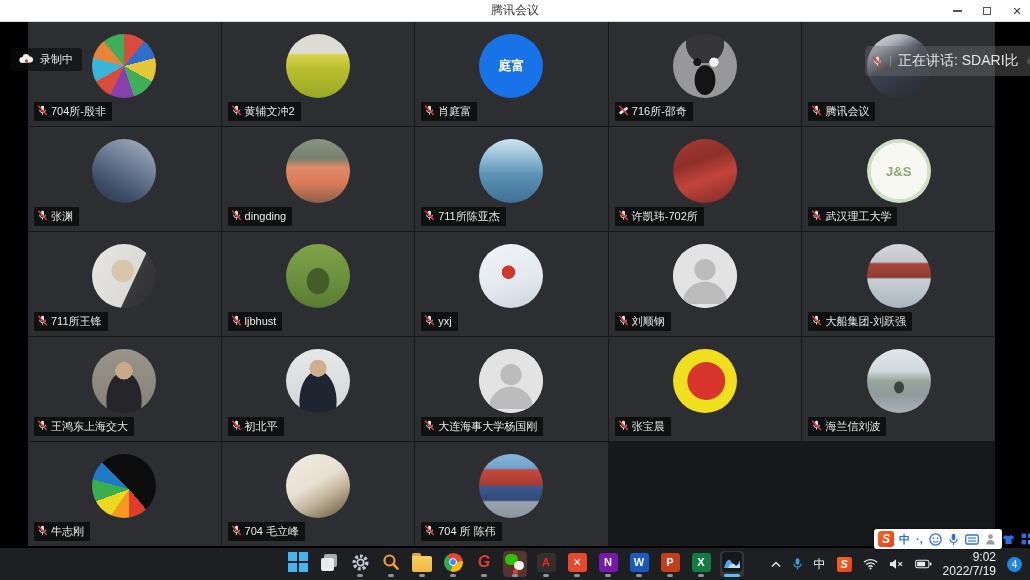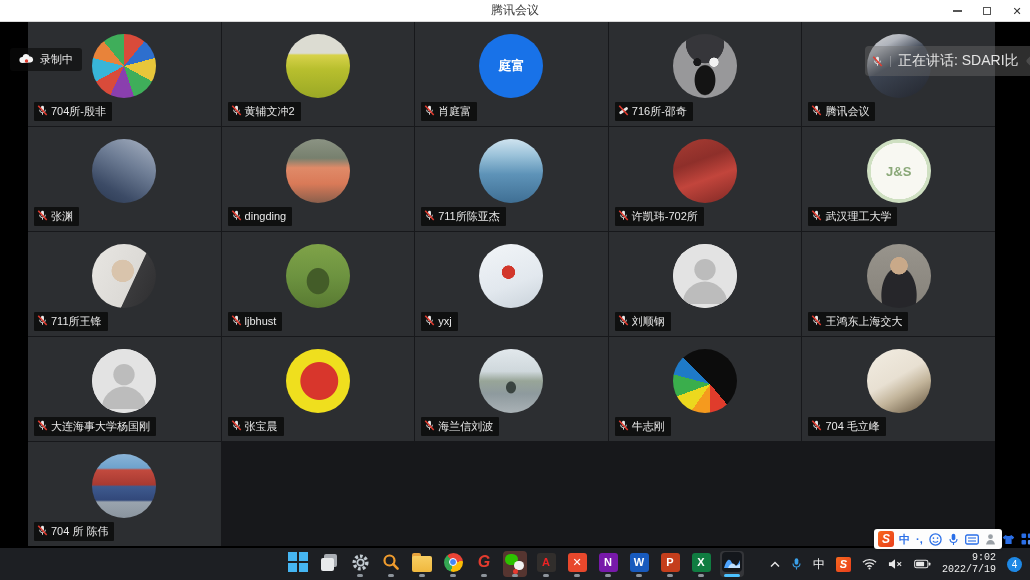--- a/index.html
+++ b/index.html
@@ -93,21 +93,21 @@
   .wc-b2 { position:absolute; right:1px; bottom:2px; width:10px; height:9px; background:#f2f2f2; border-radius:5px; }
   .wc-dot { position:absolute; left:8px; bottom:-2px; width:5px; height:5px; border-radius:50%; background:#e83a30; }
   .meet-sq { width:20px; height:20px; border-radius:4px; background:#14171c; display:flex; align-items:center; justify-content:center; }
 
   
   .tray { position:absolute; right:8px; top:0; height:32px; display:flex; align-items:center; gap:11px; }
   .tray-ic { display:flex; align-items:center; justify-content:center; color:#e8e8e8; }
   .tray-zh { font-size:12px; color:#f0f0f0; }
   .sogou-sq { width:15px; height:15px; border-radius:2px; background:linear-gradient(135deg,#f8681e,#e83e1c);
     color:#fff; font-weight:bold; font-style:italic; font-size:11px; display:flex; align-items:center; justify-content:center; }
-  .clock { text-align:right; color:#f0f0f0; font-size:10px; line-height:1.2;font-family:Liberation Mono, monospace; }
+  .clock { text-align:right; color:#f0f0f0; font-size:12px; line-height:1.2; }
   .notif-badge { width:15px; height:15px; border-radius:50%; background:#1e88e5; color:#fff;
     font-size:10px; display:flex; align-items:center; justify-content:center; }
 </style>
 </head>
 <body>
 
 <div class="titlebar" data-name="window-titlebar">
   <span class="title" data-name="window-title">腾讯会议</span>
   <div class="win-controls">
     <div class="win-ctrl" data-name="minimize-icon">
@@ -304,34 +304,58 @@
       <span class="mic-slot" data-name="mic-muted-icon"><svg class="badge-icon" viewBox="0 0 12 12">
               <rect x="4.4" y="0.8" width="3.2" height="6" rx="1.6" fill="#e8e8e8"></rect>
               <path d="M2.8 5.2 a3.2 3.2 0 0 0 6.4 0" fill="none" stroke="#e8e8e8" stroke-width="1"></path>
               <line x1="6" y1="8.4" x2="6" y2="10.6" stroke="#e8e8e8" stroke-width="1"></line>
               <line x1="1.4" y1="0.8" x2="10.6" y2="11" stroke="#e23c30" stroke-width="1.7"></line>
             </svg></span>
       <span class="p-name" data-name="participant-name">刘顺钢</span>
     </div>
   </div>
 
+  <div class="tile" data-name="participant-tile">
+    <div class="avatar" data-name="avatar" style="background: linear-gradient(rgb(212, 214, 218) 0%, rgb(194, 198, 204) 28%, rgb(168, 71, 58) 31%, rgb(142, 60, 50) 52%, rgb(200, 206, 214) 55%, rgb(170, 180, 190) 100%);"></div>
+    <div class="name-badge" data-name="participant-name-badge">
+      <span class="mic-slot" data-name="mic-muted-icon"><svg class="badge-icon" viewBox="0 0 12 12">
+              <rect x="4.4" y="0.8" width="3.2" height="6" rx="1.6" fill="#e8e8e8"></rect>
+              <path d="M2.8 5.2 a3.2 3.2 0 0 0 6.4 0" fill="none" stroke="#e8e8e8" stroke-width="1"></path>
+              <line x1="6" y1="8.4" x2="6" y2="10.6" stroke="#e8e8e8" stroke-width="1"></line>
+              <line x1="1.4" y1="0.8" x2="10.6" y2="11" stroke="#e23c30" stroke-width="1.7"></line>
+            </svg></span>
+      <span class="p-name" data-name="participant-name">大船集团-刘跃强</span>
+    </div>
+  </div>
 
   <div class="tile" data-name="participant-tile">
     <div class="avatar" data-name="avatar" style="background: radial-gradient(circle at 50% 34%, rgb(201, 169, 137) 0px, rgb(201, 169, 137) 16%, rgba(0, 0, 0, 0) 17%), radial-gradient(at 50% 80%, rgb(38, 38, 42) 0px, rgb(38, 38, 42) 38%, rgba(0, 0, 0, 0) 40%), linear-gradient(rgb(152, 148, 140) 0%, rgb(134, 130, 122) 100%);"></div>
     <div class="name-badge" data-name="participant-name-badge">
       <span class="mic-slot" data-name="mic-muted-icon"><svg class="badge-icon" viewBox="0 0 12 12">
               <rect x="4.4" y="0.8" width="3.2" height="6" rx="1.6" fill="#e8e8e8"></rect>
               <path d="M2.8 5.2 a3.2 3.2 0 0 0 6.4 0" fill="none" stroke="#e8e8e8" stroke-width="1"></path>
               <line x1="6" y1="8.4" x2="6" y2="10.6" stroke="#e8e8e8" stroke-width="1"></line>
               <line x1="1.4" y1="0.8" x2="10.6" y2="11" stroke="#e23c30" stroke-width="1.7"></line>
             </svg></span>
       <span class="p-name" data-name="participant-name">王鸿东上海交大</span>
     </div>
   </div>
 
+  <div class="tile" data-name="participant-tile">
+    <div class="avatar" data-name="avatar" style="background: radial-gradient(circle at 50% 30%, rgb(207, 174, 142) 0px, rgb(207, 174, 142) 15%, rgba(0, 0, 0, 0) 16%), radial-gradient(at 50% 82%, rgb(30, 36, 48) 0px, rgb(30, 36, 48) 40%, rgba(0, 0, 0, 0) 42%), linear-gradient(rgb(232, 232, 234) 0%, rgb(210, 212, 216) 100%);"></div>
+    <div class="name-badge" data-name="participant-name-badge">
+      <span class="mic-slot" data-name="mic-muted-icon"><svg class="badge-icon" viewBox="0 0 12 12">
+              <rect x="4.4" y="0.8" width="3.2" height="6" rx="1.6" fill="#e8e8e8"></rect>
+              <path d="M2.8 5.2 a3.2 3.2 0 0 0 6.4 0" fill="none" stroke="#e8e8e8" stroke-width="1"></path>
+              <line x1="6" y1="8.4" x2="6" y2="10.6" stroke="#e8e8e8" stroke-width="1"></line>
+              <line x1="1.4" y1="0.8" x2="10.6" y2="11" stroke="#e23c30" stroke-width="1.7"></line>
+            </svg></span>
+      <span class="p-name" data-name="participant-name">初北平</span>
+    </div>
+  </div>
 
 
   <div class="tile" data-name="participant-tile">
     <div class="avatar default" data-name="avatar" style="background: rgb(227, 227, 227);">
           <svg viewBox="0 0 24 24" width="64" height="64">
             <circle cx="12" cy="12" r="12" fill="#e3e3e3"></circle>
             <circle cx="12" cy="9.6" r="4" fill="#bcbcbc"></circle>
             <path d="M3.6 22.5 a8.4 8.4 0 0 1 16.8 0 Z" fill="#bcbcbc"></path>
           </svg>
         </div>

